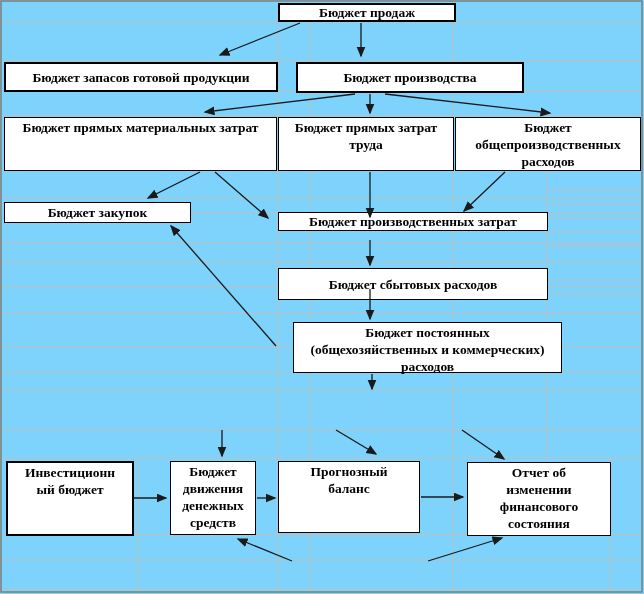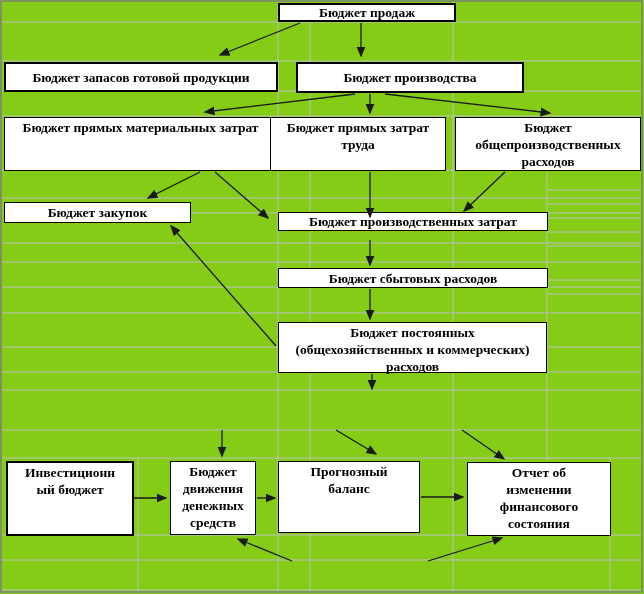--- a/index.html
+++ b/index.html
@@ -1,17 +1,17 @@
 <!DOCTYPE html>
 <html><head>
 <meta charset="utf-8">
 <style>
   html,body{margin:0;padding:0;background:#e8e8e8;}
   #stage{
-    position:relative;width:644px;height:594px;background:#84cc16;
+    position:relative;width:644px;height:594px;background:#7dd3fc;
     font-family:"Liberation Serif","DejaVu Serif",serif;overflow:hidden;
   }
   svg.layer{position:absolute;left:0;top:0;pointer-events:none;}
   .node{
     position:absolute;box-sizing:border-box;background:#ffffff;
     border:1px solid #000;display:flex;justify-content:center;
     align-items:flex-start;text-align:center;font-size:13.5px;line-height:17px;
     color:#000;white-space:pre-line;padding:1px 2px;font-weight:bold;
   }
   .node.bold{font-weight:bold;border-width:2px;}
@@ -73,44 +73,44 @@
   </div>
 
   <div class="node bold vc" style="left:296px;top:62px;width:228px;height:31px">
     <span>Бюджет производства</span>
   </div>
 
   <div class="node" style="left:4px;top:117px;width:273px;height:54px">
     <span>Бюджет прямых материальных затрат</span>
   </div>
 
-  <div class="node" style="left:270px;top:117px;width:176px;height:54px">
+  <div class="node" style="left:278px;top:117px;width:176px;height:54px">
     <span>Бюджет прямых затрат
 труда</span>
   </div>
 
   <div class="node" style="left:455px;top:117px;width:186px;height:54px">
     <span>Бюджет
 общепроизводственных
 расходов</span>
   </div>
 
   <div class="node vc" style="left:4px;top:202px;width:187px;height:21px">
     <span>Бюджет закупок</span>
   </div>
 
   <div class="node vc" style="left:278px;top:212px;width:270px;height:19px">
     <span>Бюджет производственных затрат</span>
   </div>
 
-  <div class="node vc" style="left:278px;top:268px;width:270px;height:20px">
+  <div class="node vc" style="left:278px;top:268px;width:270px;height:32px">
     <span>Бюджет сбытовых расходов</span>
   </div>
 
-  <div class="node" style="left:278px;top:322px;width:269px;height:51px">
+  <div class="node" style="left:293px;top:322px;width:269px;height:51px">
     <span>Бюджет постоянных
 (общехозяйственных и коммерческих)
 расходов</span>
   </div>
 
 
   <div class="node bold" style="left:6px;top:461px;width:128px;height:75px">
     <span>Инвестиционн
 ый бюджет</span>
   </div>

